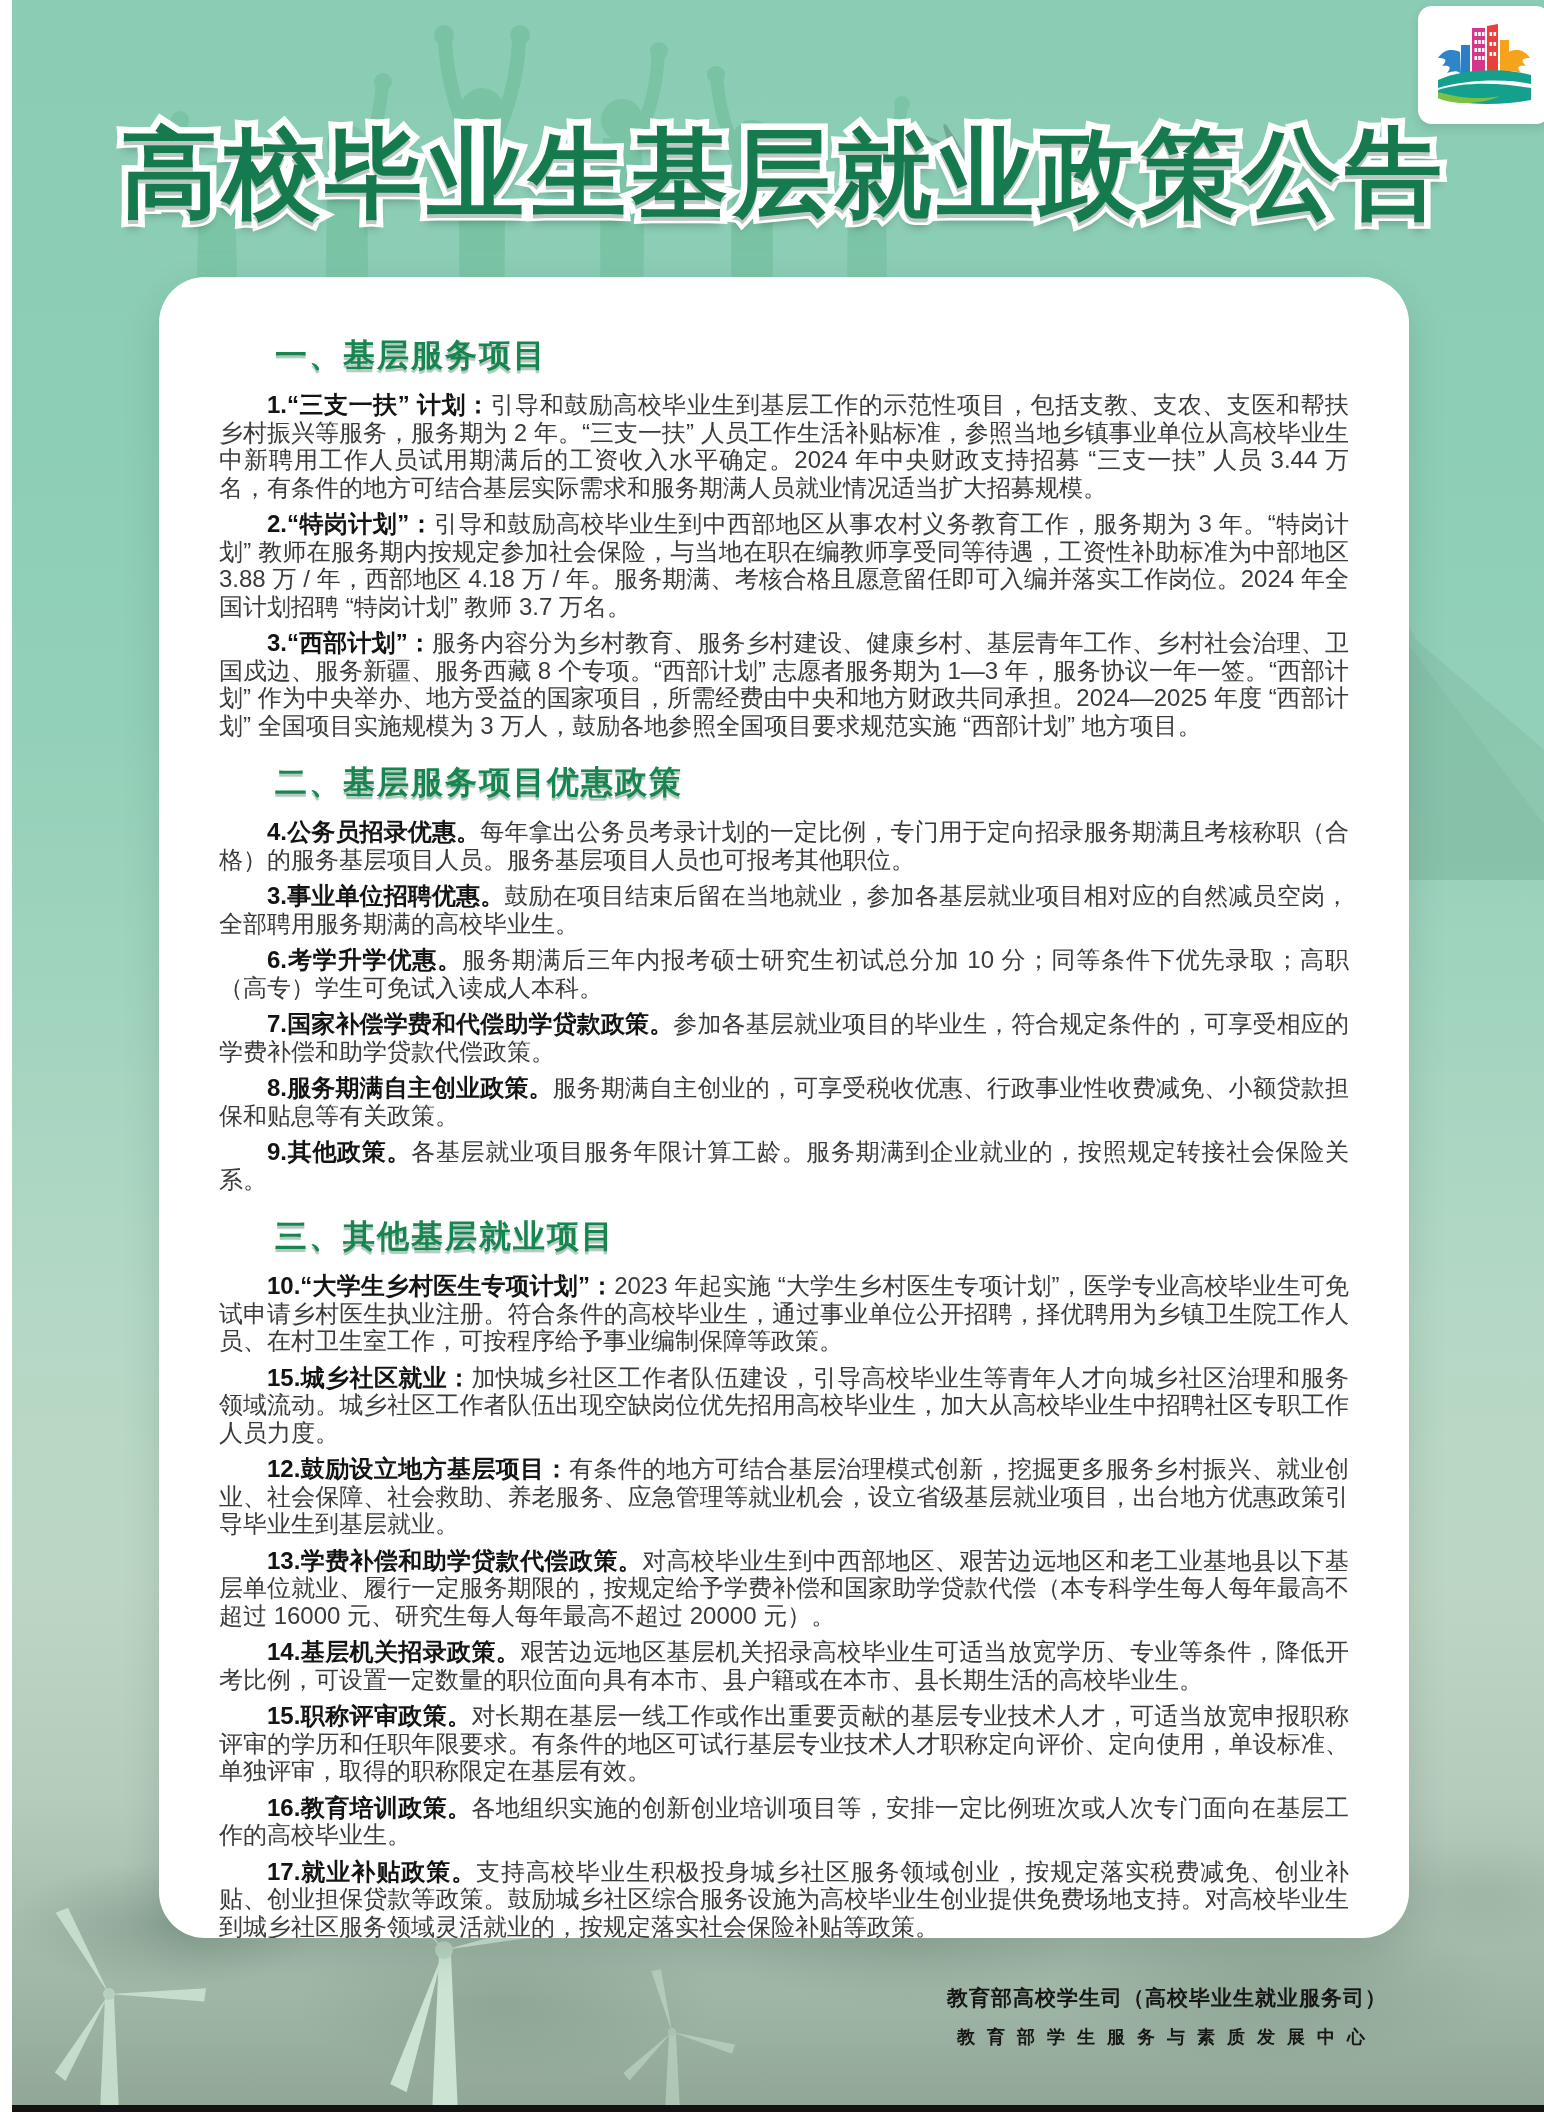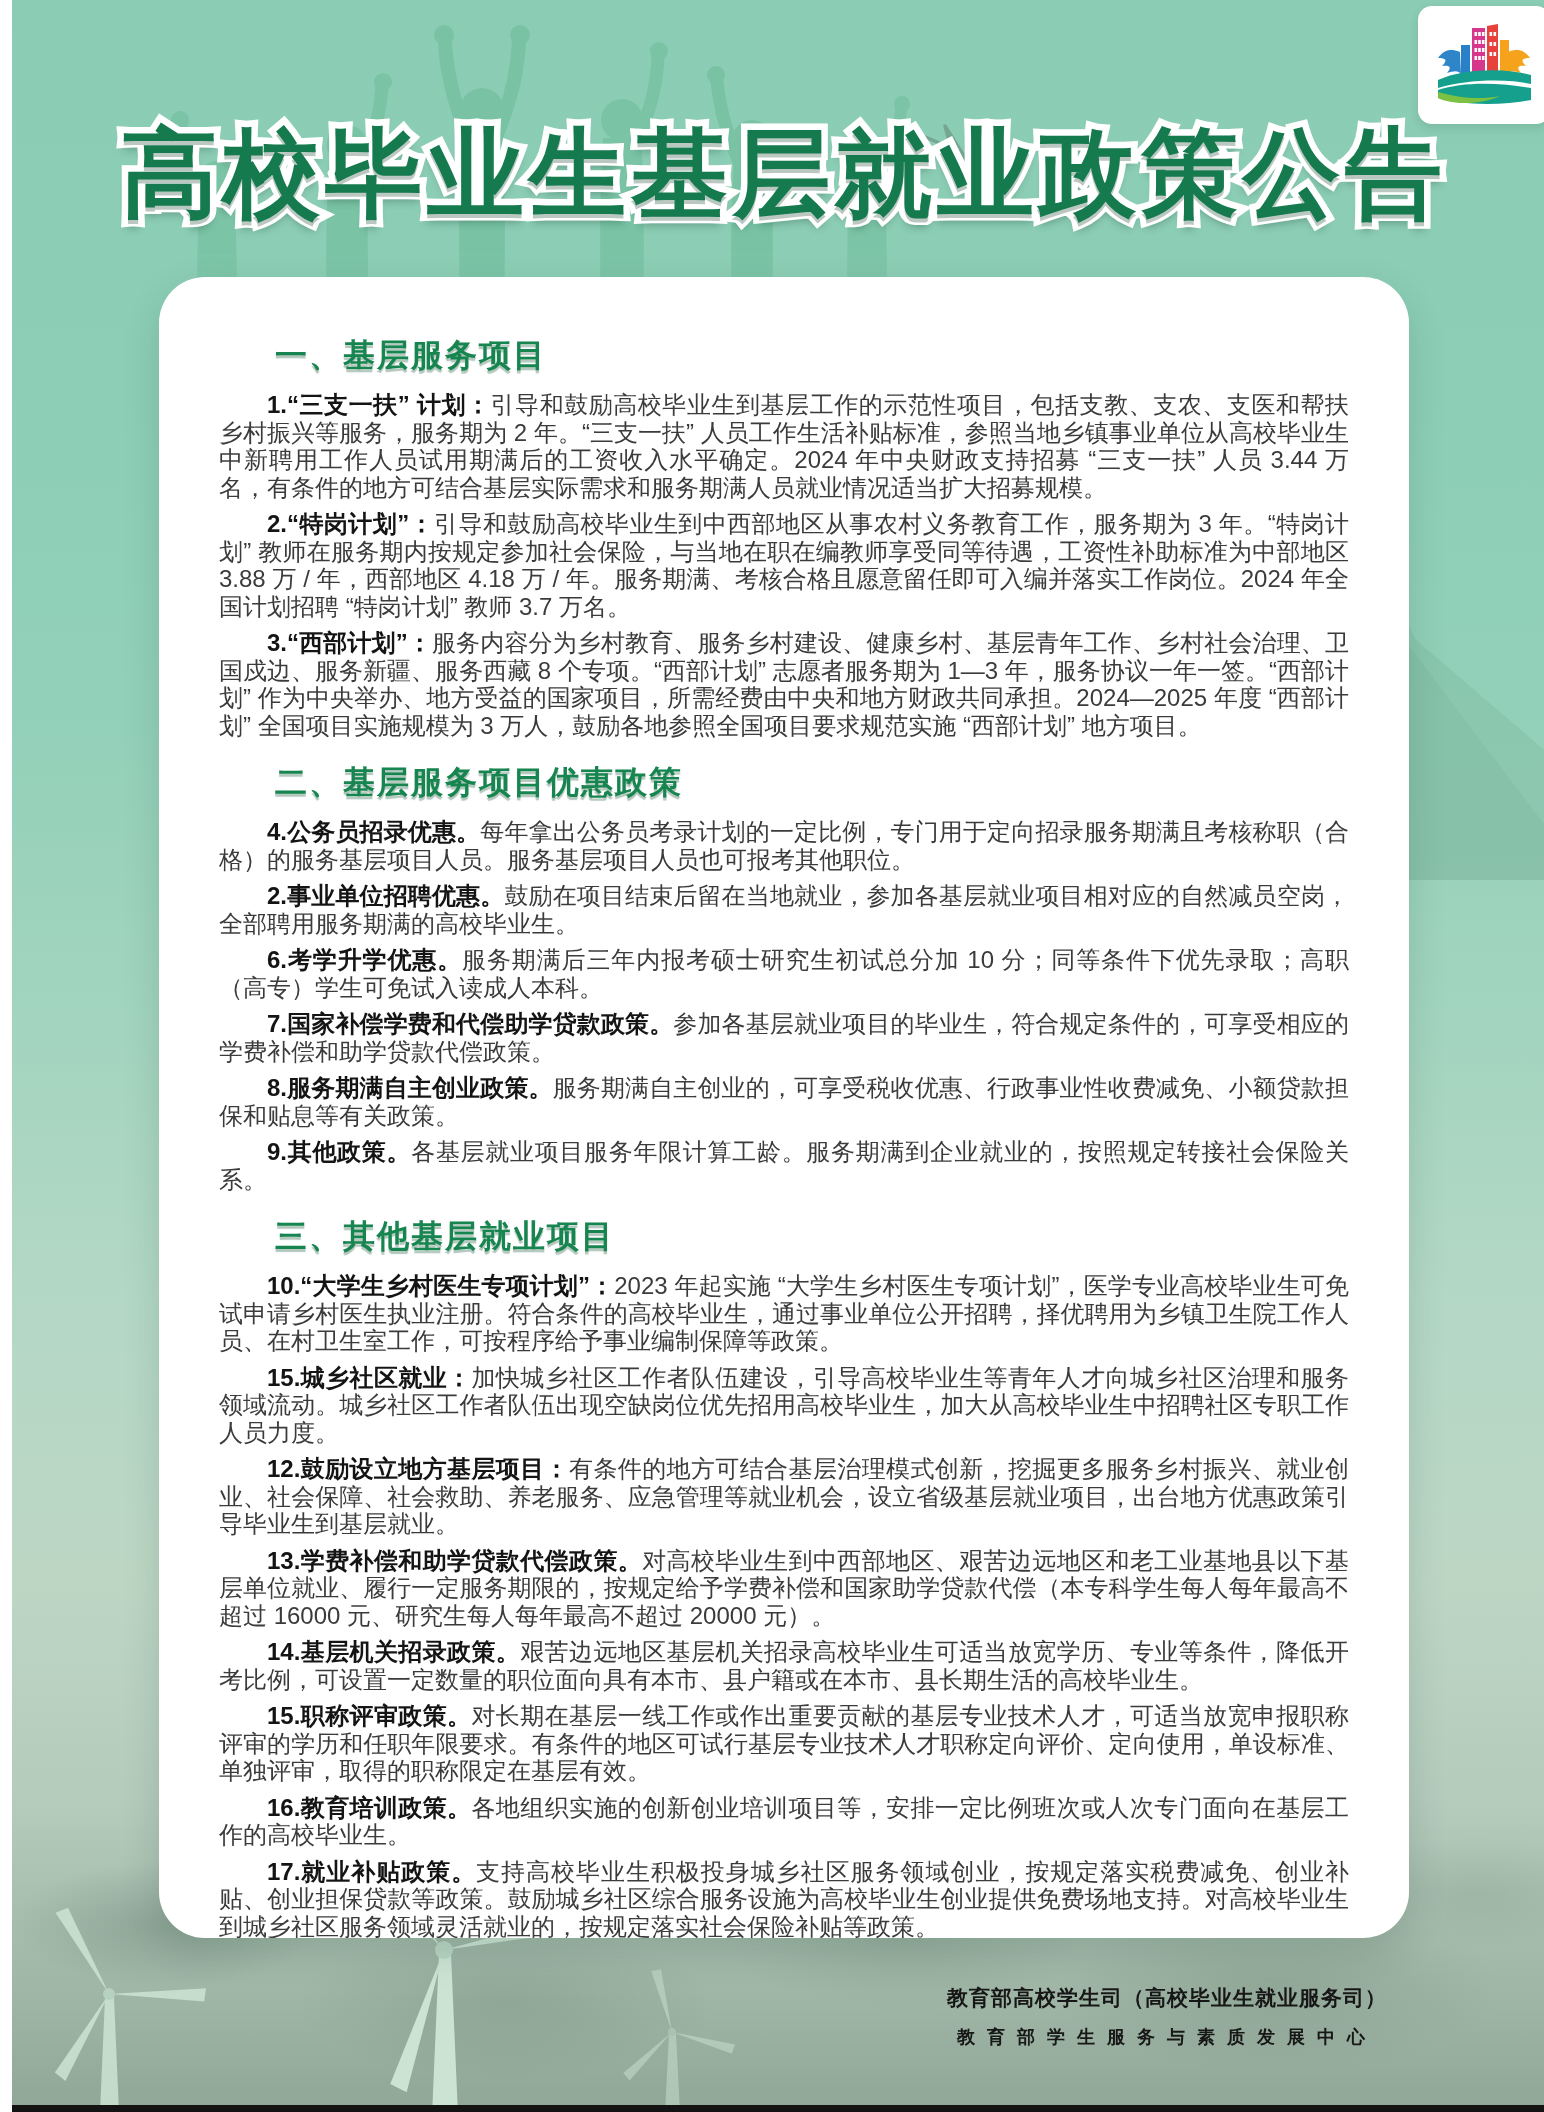--- a/index.html
+++ b/index.html
@@ -187,21 +187,21 @@
   </div>
 
   <div class="card">
     <div id="sections">
         <div class="sec-heading">一、基层服务项目</div>
         <p class="para"><b>1.“三支一扶” 计划：</b><span>引导和鼓励高校毕业生到基层工作的示范性项目，包括支教、支农、支医和帮扶乡村振兴等服务，服务期为 2 年。“三支一扶” 人员工作生活补贴标准，参照当地乡镇事业单位从高校毕业生中新聘用工作人员试用期满后的工资收入水平确定。2024 年中央财政支持招募 “三支一扶” 人员 3.44 万名，有条件的地方可结合基层实际需求和服务期满人员就业情况适当扩大招募规模。</span></p>
         <p class="para"><b>2.“特岗计划”：</b><span>引导和鼓励高校毕业生到中西部地区从事农村义务教育工作，服务期为 3 年。“特岗计划” 教师在服务期内按规定参加社会保险，与当地在职在编教师享受同等待遇，工资性补助标准为中部地区 3.88 万 / 年，西部地区 4.18 万 / 年。服务期满、考核合格且愿意留任即可入编并落实工作岗位。2024 年全国计划招聘 “特岗计划” 教师 3.7 万名。</span></p>
         <p class="para"><b>3.“西部计划”：</b><span>服务内容分为乡村教育、服务乡村建设、健康乡村、基层青年工作、乡村社会治理、卫国戍边、服务新疆、服务西藏 8 个专项。“西部计划” 志愿者服务期为 1—3 年，服务协议一年一签。“西部计划” 作为中央举办、地方受益的国家项目，所需经费由中央和地方财政共同承担。2024—2025 年度 “西部计划” 全国项目实施规模为 3 万人，鼓励各地参照全国项目要求规范实施 “西部计划” 地方项目。</span></p>
         <div class="sec-heading">二、基层服务项目优惠政策</div>
         <p class="para"><b>4.公务员招录优惠。</b><span>每年拿出公务员考录计划的一定比例，专门用于定向招录服务期满且考核称职（合格）的服务基层项目人员。服务基层项目人员也可报考其他职位。</span></p>
-        <p class="para"><b>2.事业单位招聘优惠。</b><span>鼓励在项目结束后留在当地就业，参加各基层就业项目相对应的自然减员空岗，全部聘用服务期满的高校毕业生。</span></p>
+        <p class="para"><b>3.事业单位招聘优惠。</b><span>鼓励在项目结束后留在当地就业，参加各基层就业项目相对应的自然减员空岗，全部聘用服务期满的高校毕业生。</span></p>
         <p class="para"><b>6.考学升学优惠。</b><span>服务期满后三年内报考硕士研究生初试总分加 10 分；同等条件下优先录取；高职（高专）学生可免试入读成人本科。</span></p>
         <p class="para"><b>7.国家补偿学费和代偿助学贷款政策。</b><span>参加各基层就业项目的毕业生，符合规定条件的，可享受相应的学费补偿和助学贷款代偿政策。</span></p>
         <p class="para"><b>8.服务期满自主创业政策。</b><span>服务期满自主创业的，可享受税收优惠、行政事业性收费减免、小额贷款担保和贴息等有关政策。</span></p>
         <p class="para"><b>9.其他政策。</b><span>各基层就业项目服务年限计算工龄。服务期满到企业就业的，按照规定转接社会保险关系。</span></p>
         <div class="sec-heading">三、其他基层就业项目</div>
         <p class="para"><b>10.“大学生乡村医生专项计划”：</b><span>2023 年起实施 “大学生乡村医生专项计划”，医学专业高校毕业生可免试申请乡村医生执业注册。符合条件的高校毕业生，通过事业单位公开招聘，择优聘用为乡镇卫生院工作人员、在村卫生室工作，可按程序给予事业编制保障等政策。</span></p>
         <p class="para"><b>15.城乡社区就业：</b><span>加快城乡社区工作者队伍建设，引导高校毕业生等青年人才向城乡社区治理和服务领域流动。城乡社区工作者队伍出现空缺岗位优先招用高校毕业生，加大从高校毕业生中招聘社区专职工作人员力度。</span></p>
         <p class="para"><b>12.鼓励设立地方基层项目：</b><span>有条件的地方可结合基层治理模式创新，挖掘更多服务乡村振兴、就业创业、社会保障、社会救助、养老服务、应急管理等就业机会，设立省级基层就业项目，出台地方优惠政策引导毕业生到基层就业。</span></p>
         <p class="para"><b>13.学费补偿和助学贷款代偿政策。</b><span>对高校毕业生到中西部地区、艰苦边远地区和老工业基地县以下基层单位就业、履行一定服务期限的，按规定给予学费补偿和国家助学贷款代偿（本专科学生每人每年最高不超过 16000 元、研究生每人每年最高不超过 20000 元）。</span></p>
         <p class="para"><b>14.基层机关招录政策。</b><span>艰苦边远地区基层机关招录高校毕业生可适当放宽学历、专业等条件，降低开考比例，可设置一定数量的职位面向具有本市、县户籍或在本市、县长期生活的高校毕业生。</span></p>

